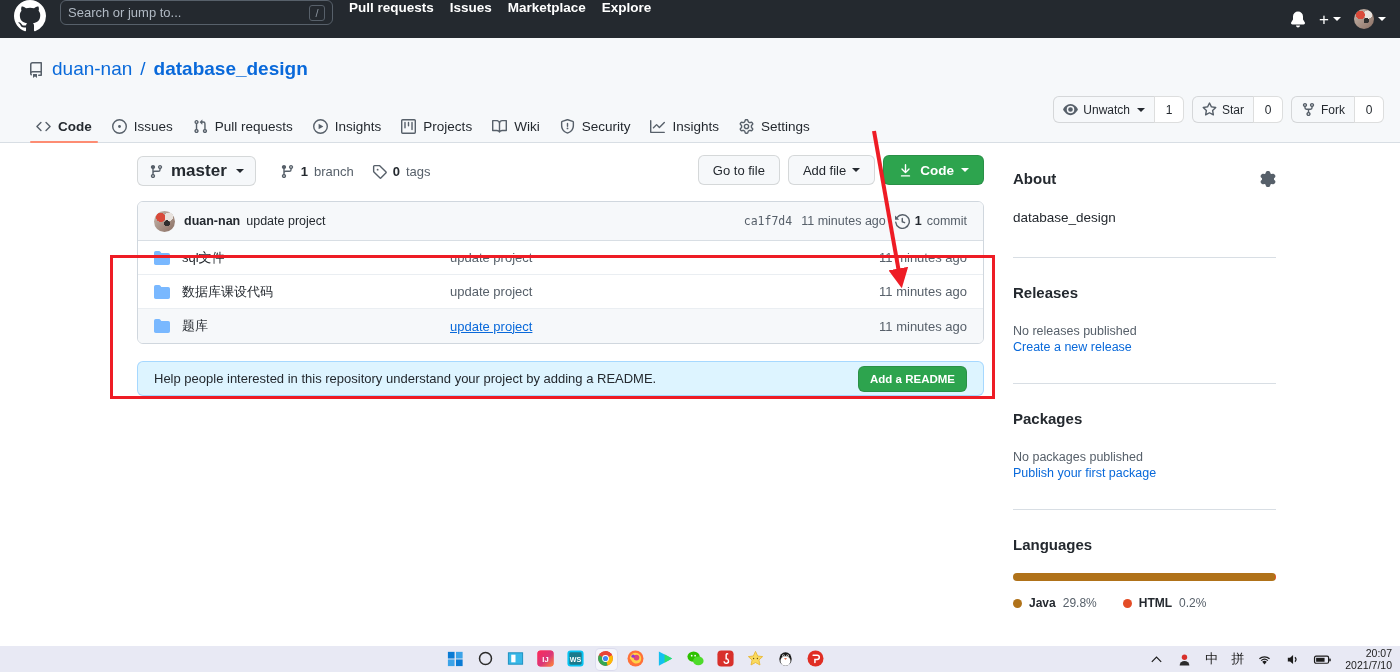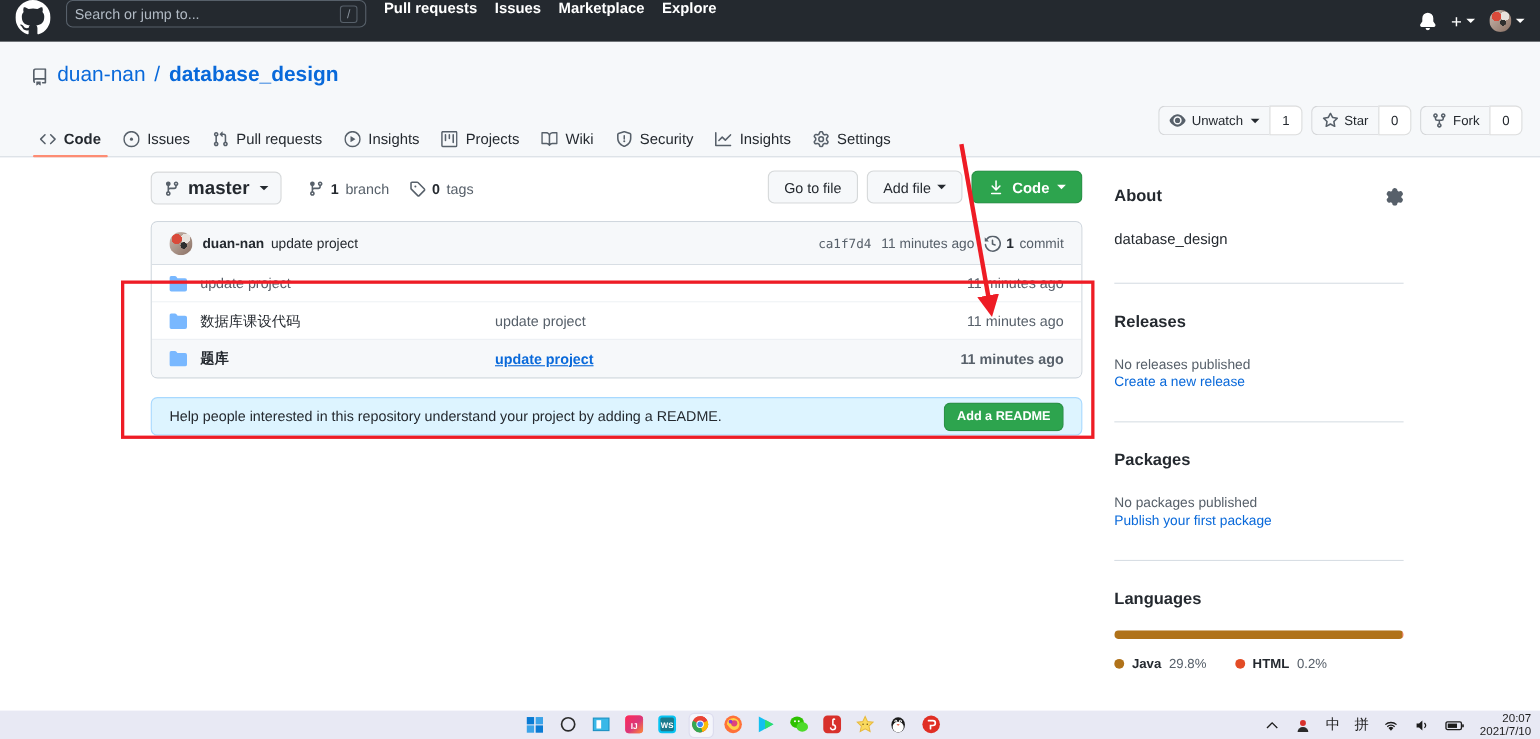--- a/index.html
+++ b/index.html
@@ -143,21 +143,21 @@
   .commit-time { font-size: 12.5px; color: #57606a; }
   .commits-count { display: flex; align-items: center; gap: 5px; font-size: 12.5px; color: #57606a; }
   .commits-count svg { width: 15px; height: 15px; fill: #57606a; display: block; }
   .commits-count b { color: #24292f; }
 
   .file-row {
     display: flex; align-items: center; height: 34px; padding: 0 16px;
     border-bottom: 1px solid #eaeef2; background: #ffffff;
   }
   .file-row.hovered { background: #f6f8fa; }
-  .file-row:last-child { border-bottom: none; font-weight: bold; }
+  .file-row:last-child { border-bottom: none; }
   .folder-ico { width: 16px; height: 16px; flex: none; margin-right: 12px; }
   .folder-ico svg { width: 16px; height: 16px; fill: #79b8ff; display: block; }
   .file-name { width: 268px; font-size: 13px; color: #24292f; white-space: nowrap; overflow: hidden; }
   .file-msg { flex: 1; font-size: 13px; color: #57606a; }
   .file-msg.link { color: #0969da; text-decoration: underline; }
   .file-time { font-size: 13px; color: #57606a; white-space: nowrap; }
 
   
   .readme-banner {
     margin-top: 17px; height: 35px; border: 1px solid #54aeff66; border-radius: 6px;
@@ -195,21 +195,21 @@
     position: absolute; left: 110px; top: 255px; width: 885px; height: 144px;
     border: 3px solid #ee1c25; pointer-events: none;
   }
   .annot-arrow { position: absolute; left: 0; top: 0; width: 1400px; height: 672px; pointer-events: none; }
 
   
   .taskbar {
     position: absolute; left: 0; bottom: 0; width: 1400px; height: 26px;
     background: #e8e9f4; display: flex; align-items: center;
   }
-  .tb-center { position: absolute; left: 477px; display: flex; align-items: center; gap: 9px; }
+  .tb-center { position: absolute; left: 446px; display: flex; align-items: center; gap: 9px; }
   .tb-ico { width: 21px; height: 21px; border-radius: 4px; display: block; position: relative; }
   .tb-ico.active { background: #f4f5fb; box-shadow: 0 0 0 1px #dcdcee; }
   .tb-right { position: absolute; right: 8px; display: flex; align-items: center; gap: 13px; }
   .tray-txt { font-size: 13px; color: #1c1c1c; }
   .tray-ico { width: 15px; height: 15px; display: block; fill: #1c1c1c; }
   .clock { font-size: 10.5px; color: #1c1c1c; line-height: 12px; text-align: right; }
 </style>
 </head>
 <body>
 
@@ -407,20 +407,21 @@
           </span>
         </span>
       </div>
 
       <div class="file-row">
         <span class="folder-ico">
           <svg viewBox="0 0 16 16">
               <path d="M1.75 1A1.75 1.75 0 0 0 0 2.75v10.5C0 14.216.784 15 1.75 15h12.5A1.75 1.75 0 0 0 16 13.25v-8.5A1.75 1.75 0 0 0 14.25 3H7.5a.25.25 0 0 1-.2-.1l-.9-1.2C6.07 1.26 5.55 1 5 1z"></path>
             </svg>
         </span>
+        <span class="file-name">sql文件</span>
         <span class="file-msg">update project</span>
         <span class="file-time">11 minutes ago</span>
       </div>
 
       <div class="file-row">
         <span class="folder-ico">
           <svg viewBox="0 0 16 16">
               <path d="M1.75 1A1.75 1.75 0 0 0 0 2.75v10.5C0 14.216.784 15 1.75 15h12.5A1.75 1.75 0 0 0 16 13.25v-8.5A1.75 1.75 0 0 0 14.25 3H7.5a.25.25 0 0 1-.2-.1l-.9-1.2C6.07 1.26 5.55 1 5 1z"></path>
             </svg>
         </span>

